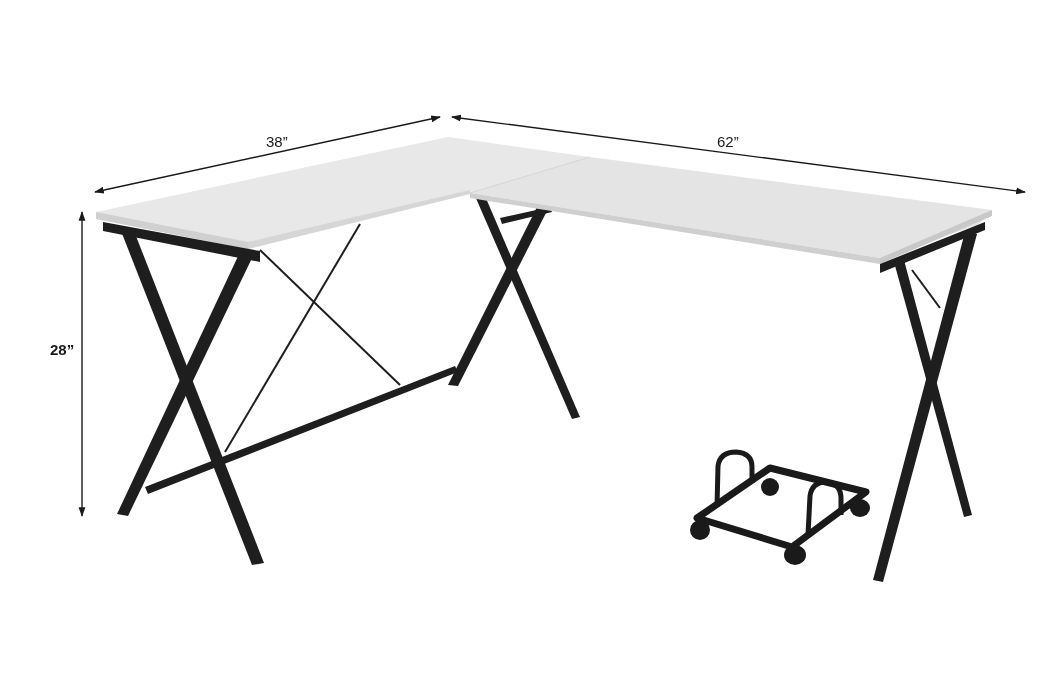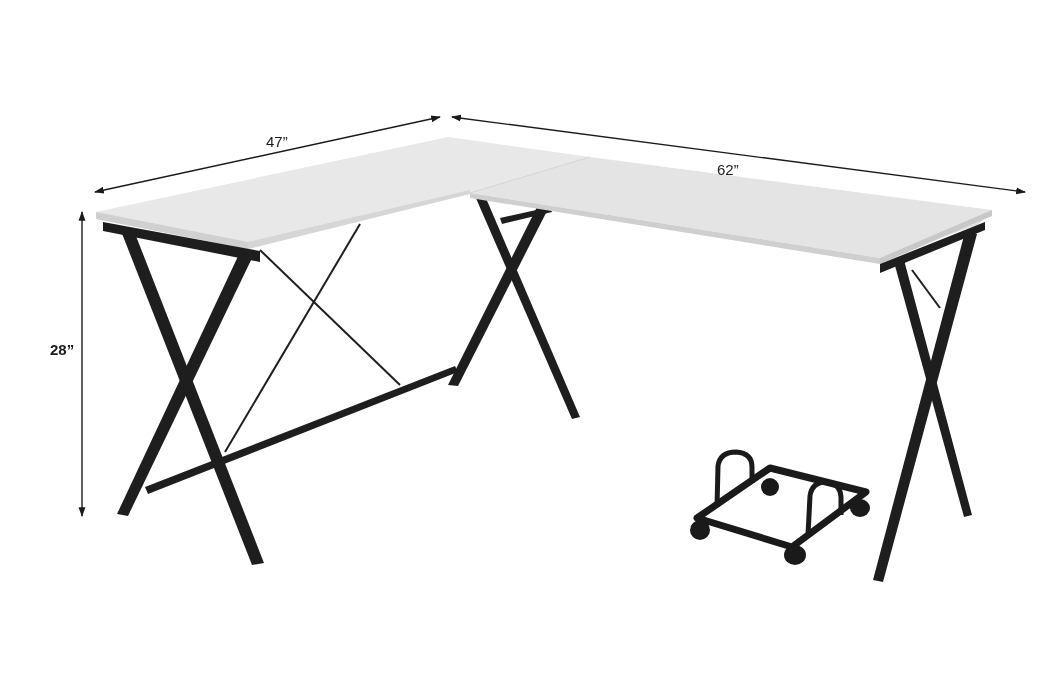--- a/index.html
+++ b/index.html
@@ -100,16 +100,16 @@
       <path d="M808,535 L810,496 Q812,482 826,482 Q840,483 841,497 L841,515" stroke-width="5"></path>
     </g>
     <g fill="#1a1a1a">
       <ellipse cx="700" cy="530" rx="10" ry="10"></ellipse>
       <ellipse cx="770" cy="487" rx="9" ry="9"></ellipse>
       <ellipse cx="860" cy="508" rx="10" ry="9"></ellipse>
       <ellipse cx="795" cy="555" rx="11" ry="10"></ellipse>
     </g>
   </svg>
 
-  <div class="dim-label" style="left:266px; top:134px;">47”</div>
-  <div class="dim-label" style="left:717px; top:134px;margin-top:28px;">62”</div>
+  <div class="dim-label" style="left:266px; top:134px;">38”</div>
+  <div class="dim-label" style="left:717px; top:134px;">62”</div>
   <div class="dim-label" style="left:50px; top:342px;font-weight:bold;">28”</div>
 </div>
 
 </body></html>

